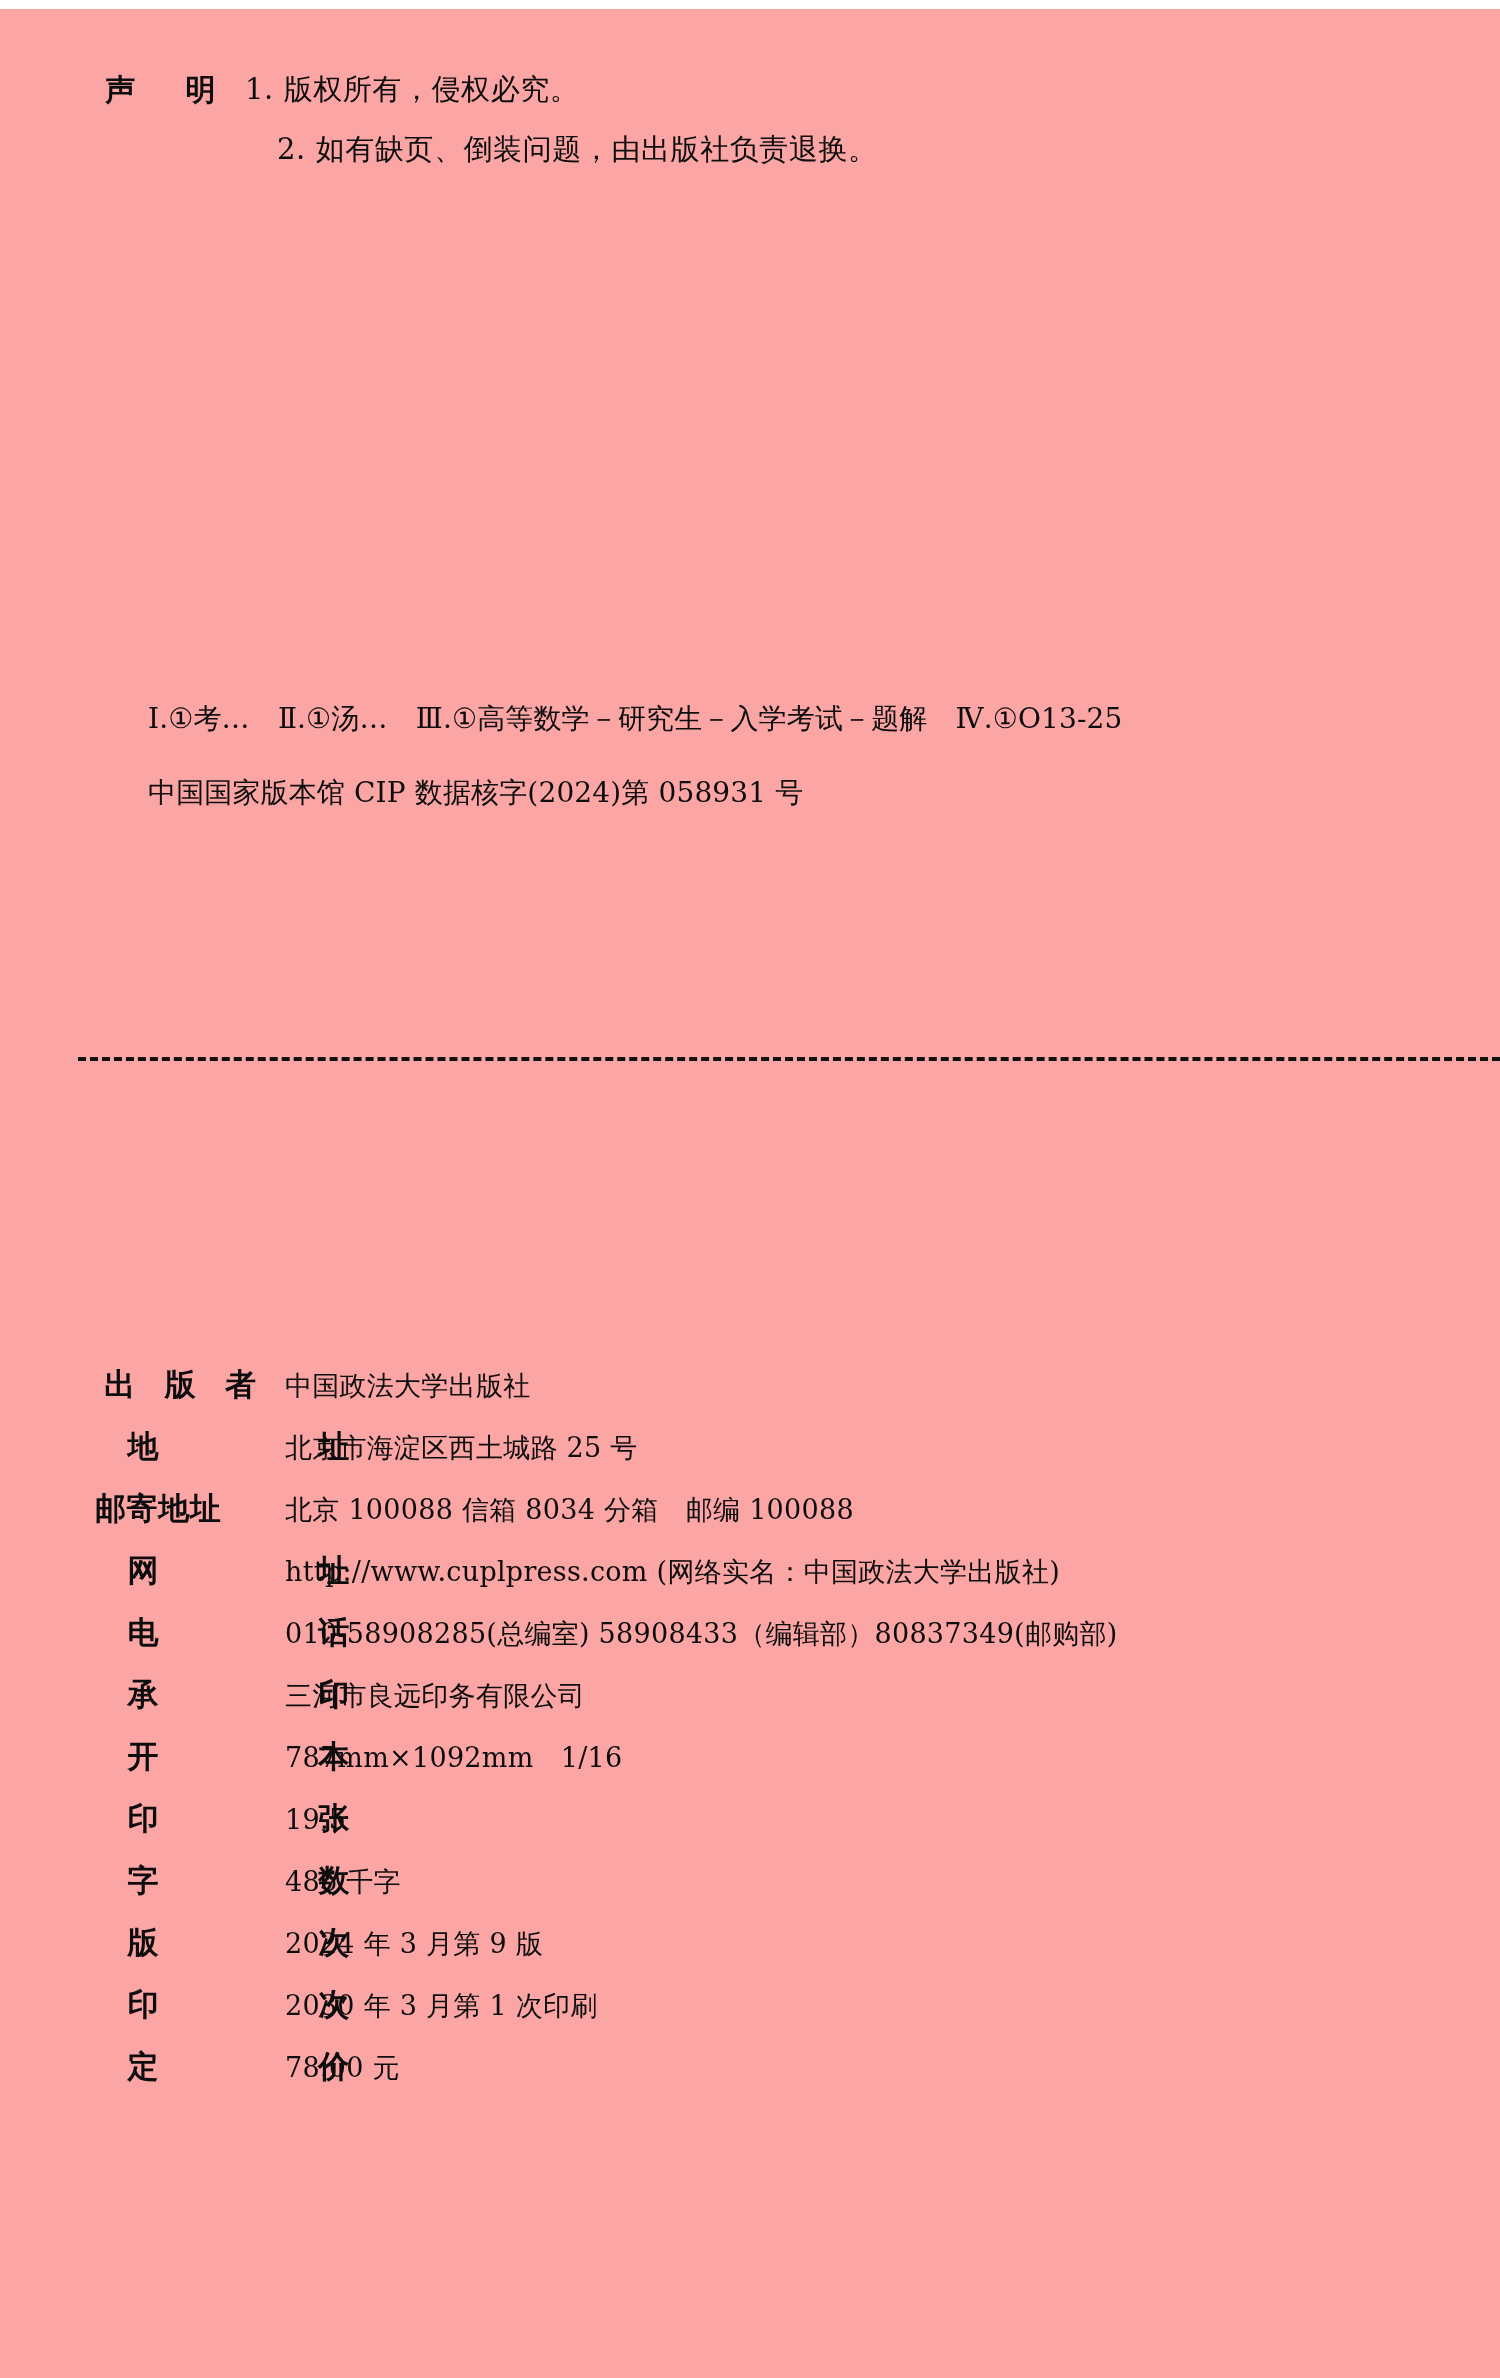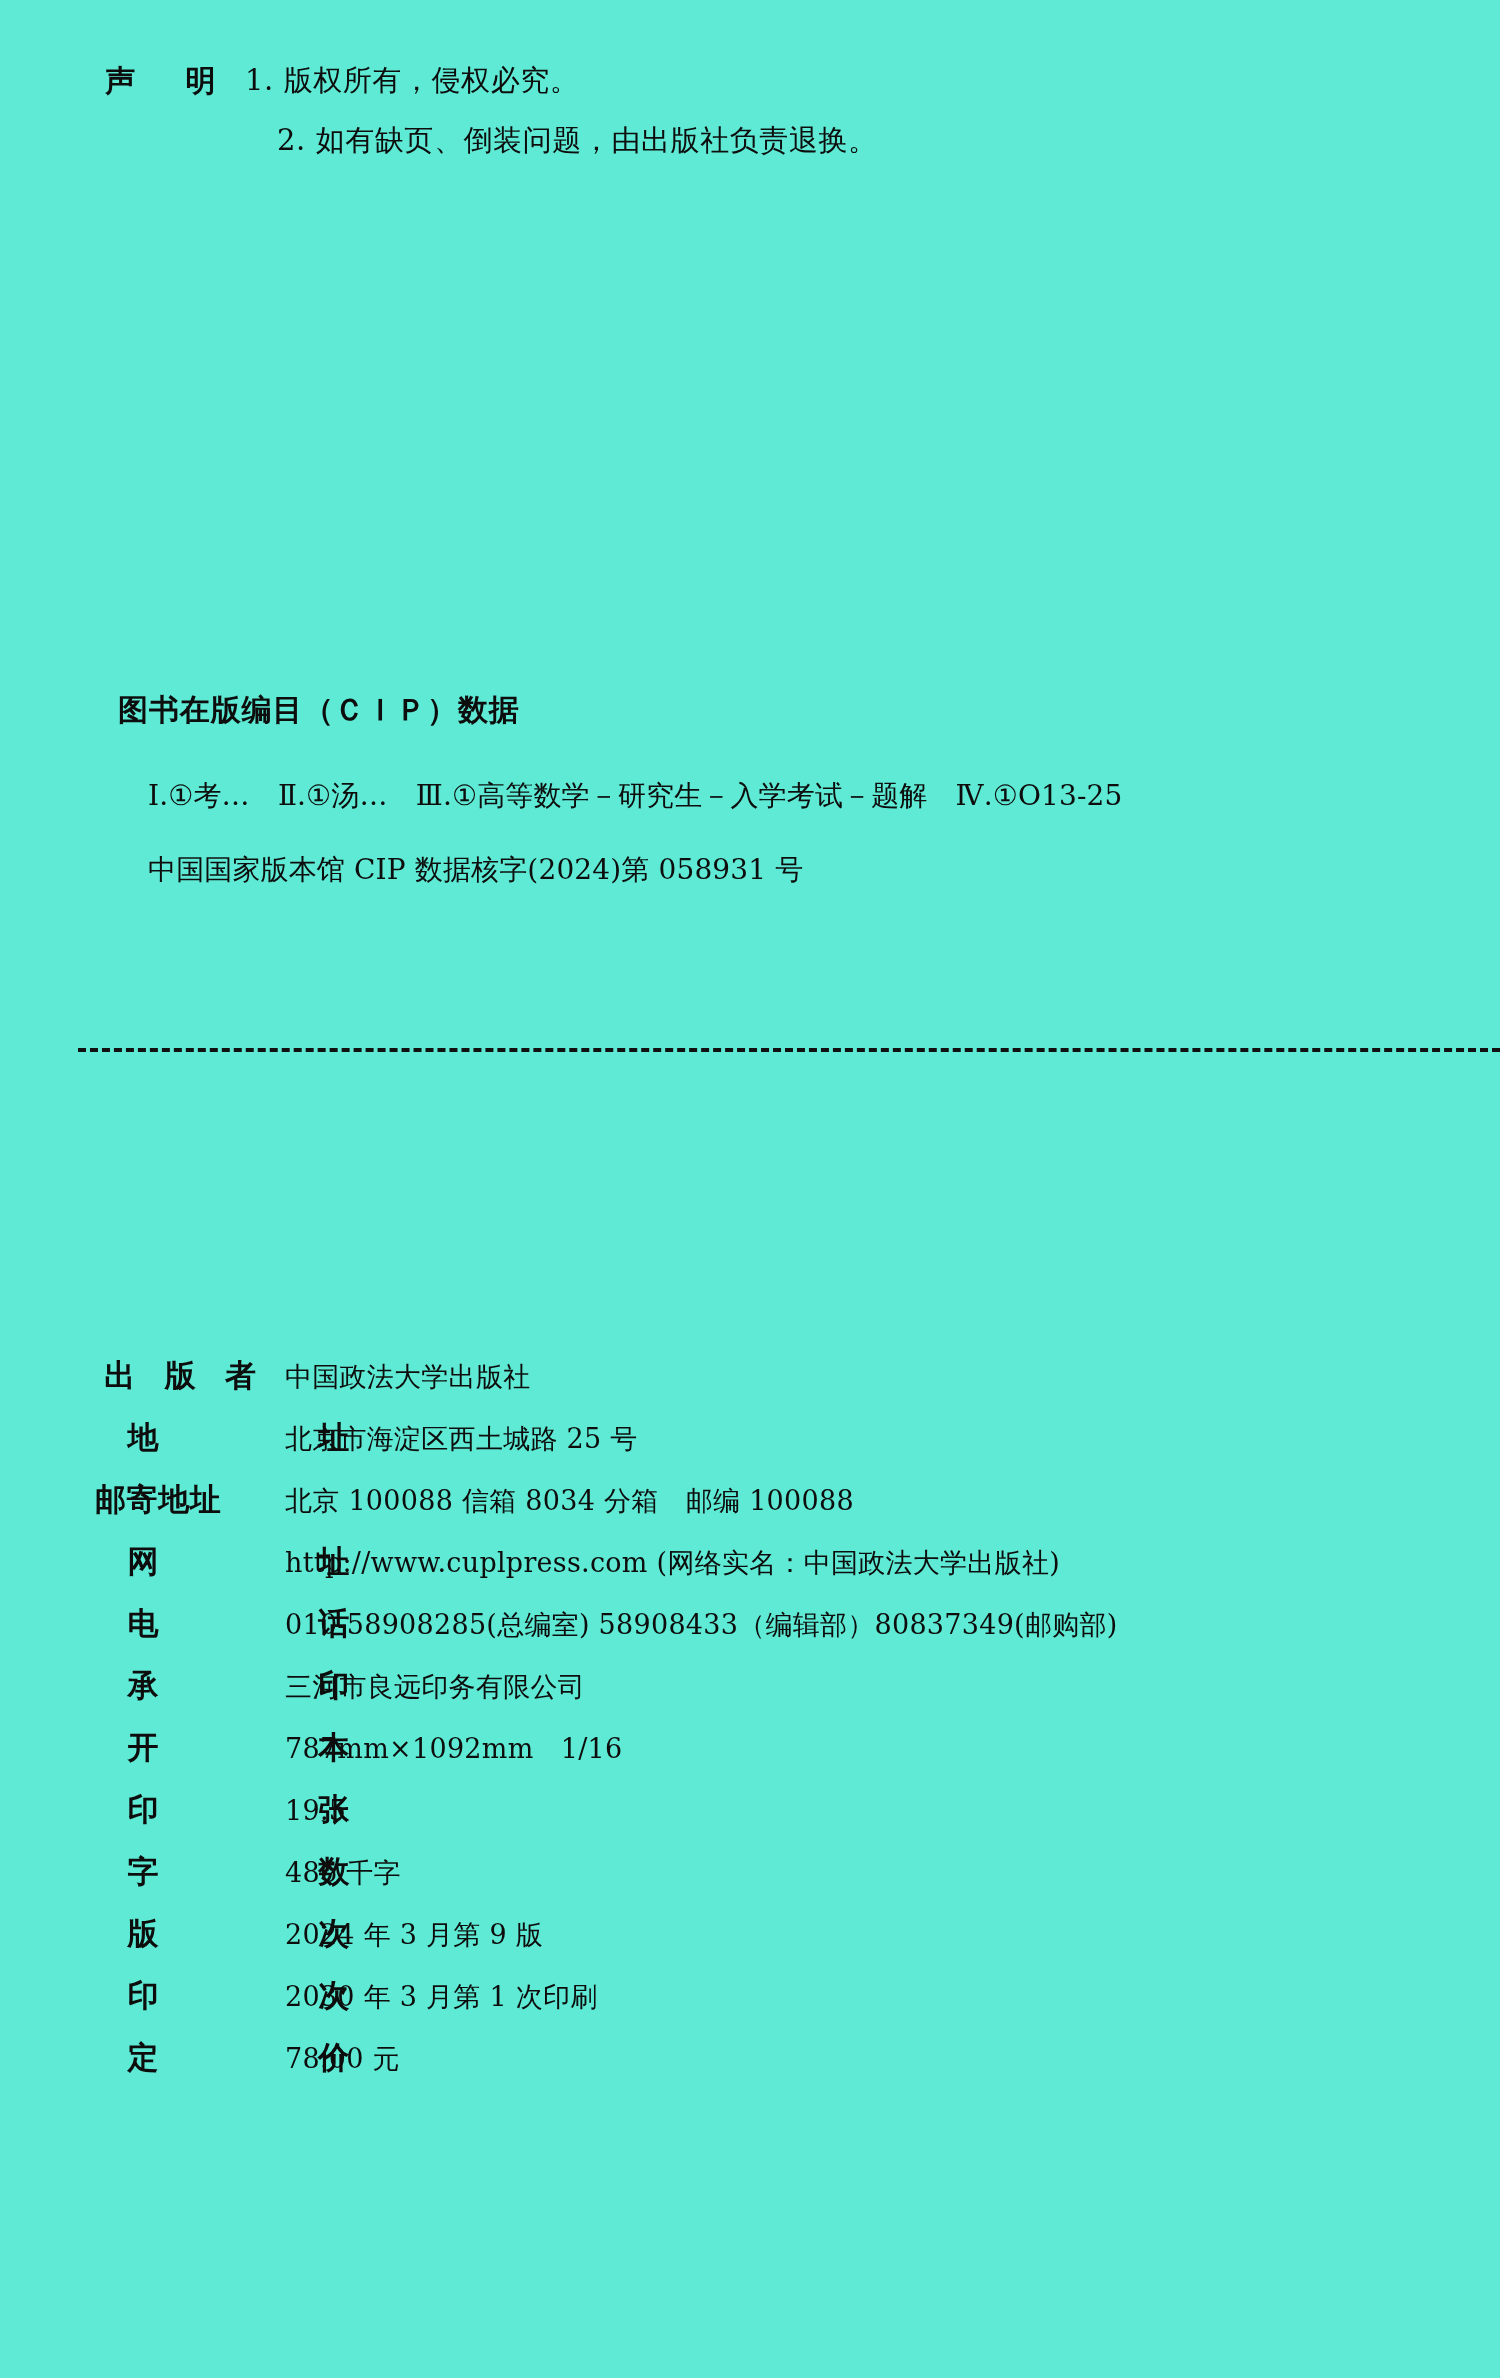--- a/index.html
+++ b/index.html
@@ -13,21 +13,22 @@
     height: 2378px;
     position: relative;
     font-family: "DejaVu Serif", "Liberation Serif", serif;
     color: #0d0d0d;
     overflow: hidden;
   }
 
   .page {
     position: absolute;
     inset: 0;
-    background: #5eead4;
+    background: #fca5a5;
+    margin-top: 9px;
   }
 
   
   .statement {
     position: absolute;
     left: 95px;
     top: 62px;
     width: 1200px;
   }
   .statement-row {
@@ -145,21 +146,20 @@
       <div class="statement-label">声　明</div>
       <div class="statement-text">1. 版权所有，侵权必究。</div>
     </div>
     <div class="statement-row indented">
       <div class="statement-label">　</div>
       <div class="statement-text">2. 如有缺页、倒装问题，由出版社负责退换。</div>
     </div>
   </div>
 
   <div class="cip">
-    <div class="cip-heading">图书在版编目（ＣＩＰ）数据</div>
     <div class="cip-para hang">Ⅰ.①考…　Ⅱ.①汤…　Ⅲ.①高等数学－研究生－入学考试－题解　Ⅳ.①O13-25</div>
     <div class="cip-para hang">中国国家版本馆 CIP 数据核字(2024)第 058931 号</div>
   </div>
 
   <div class="divider"></div>
 
   <div class="imprint">
       <div class="imprint-row">
         <div class="imprint-label sp4">出 版 者</div>
         <div class="imprint-value">中国政法大学出版社</div>

